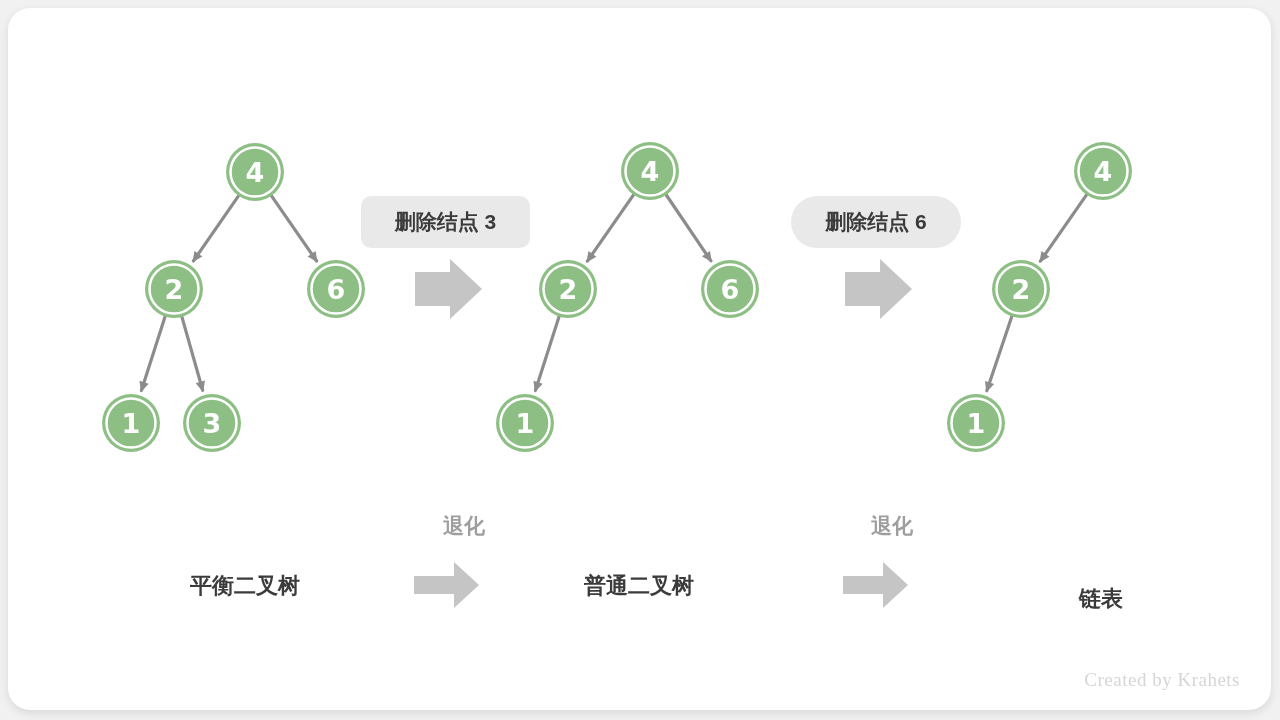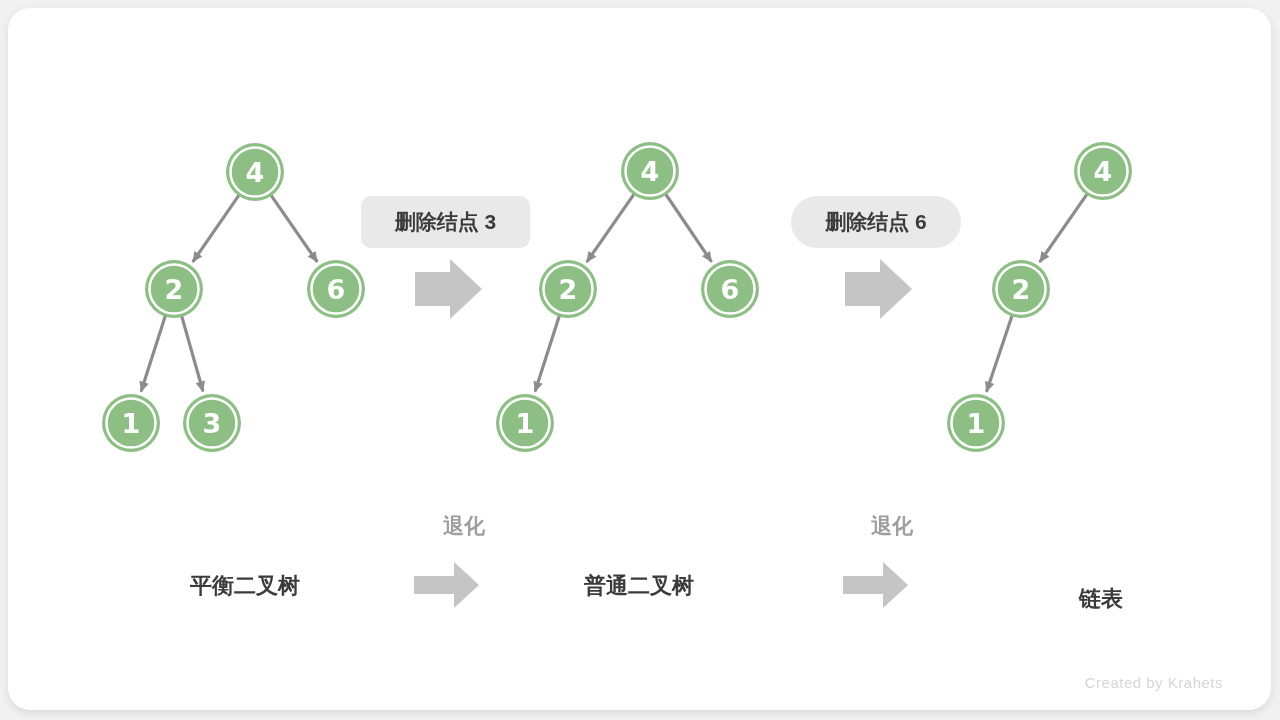--- a/index.html
+++ b/index.html
@@ -69,23 +69,23 @@
   .tree-title{
     position:absolute;
     transform:translateX(-50%);
     font-size:22px;
     font-weight:bold;
     color:var(--title-text);
     white-space:nowrap;
   }
   .credit{
     position:absolute;
-    right:48px;bottom:19px;
-    font-family:Liberation Sans, sans-serif;
-    font-size:15px;
+    right:31px;bottom:19px;
+    font-family:Liberation Serif, serif;
+    font-size:19px;
     color:var(--credit-text);
     letter-spacing:0.5px;
   }
 </style>
 </head>
 <body>
 
 <div class="card">
 
   <svg class="diagram-svg" width="1280" height="720" viewBox="0 0 1280 720">

